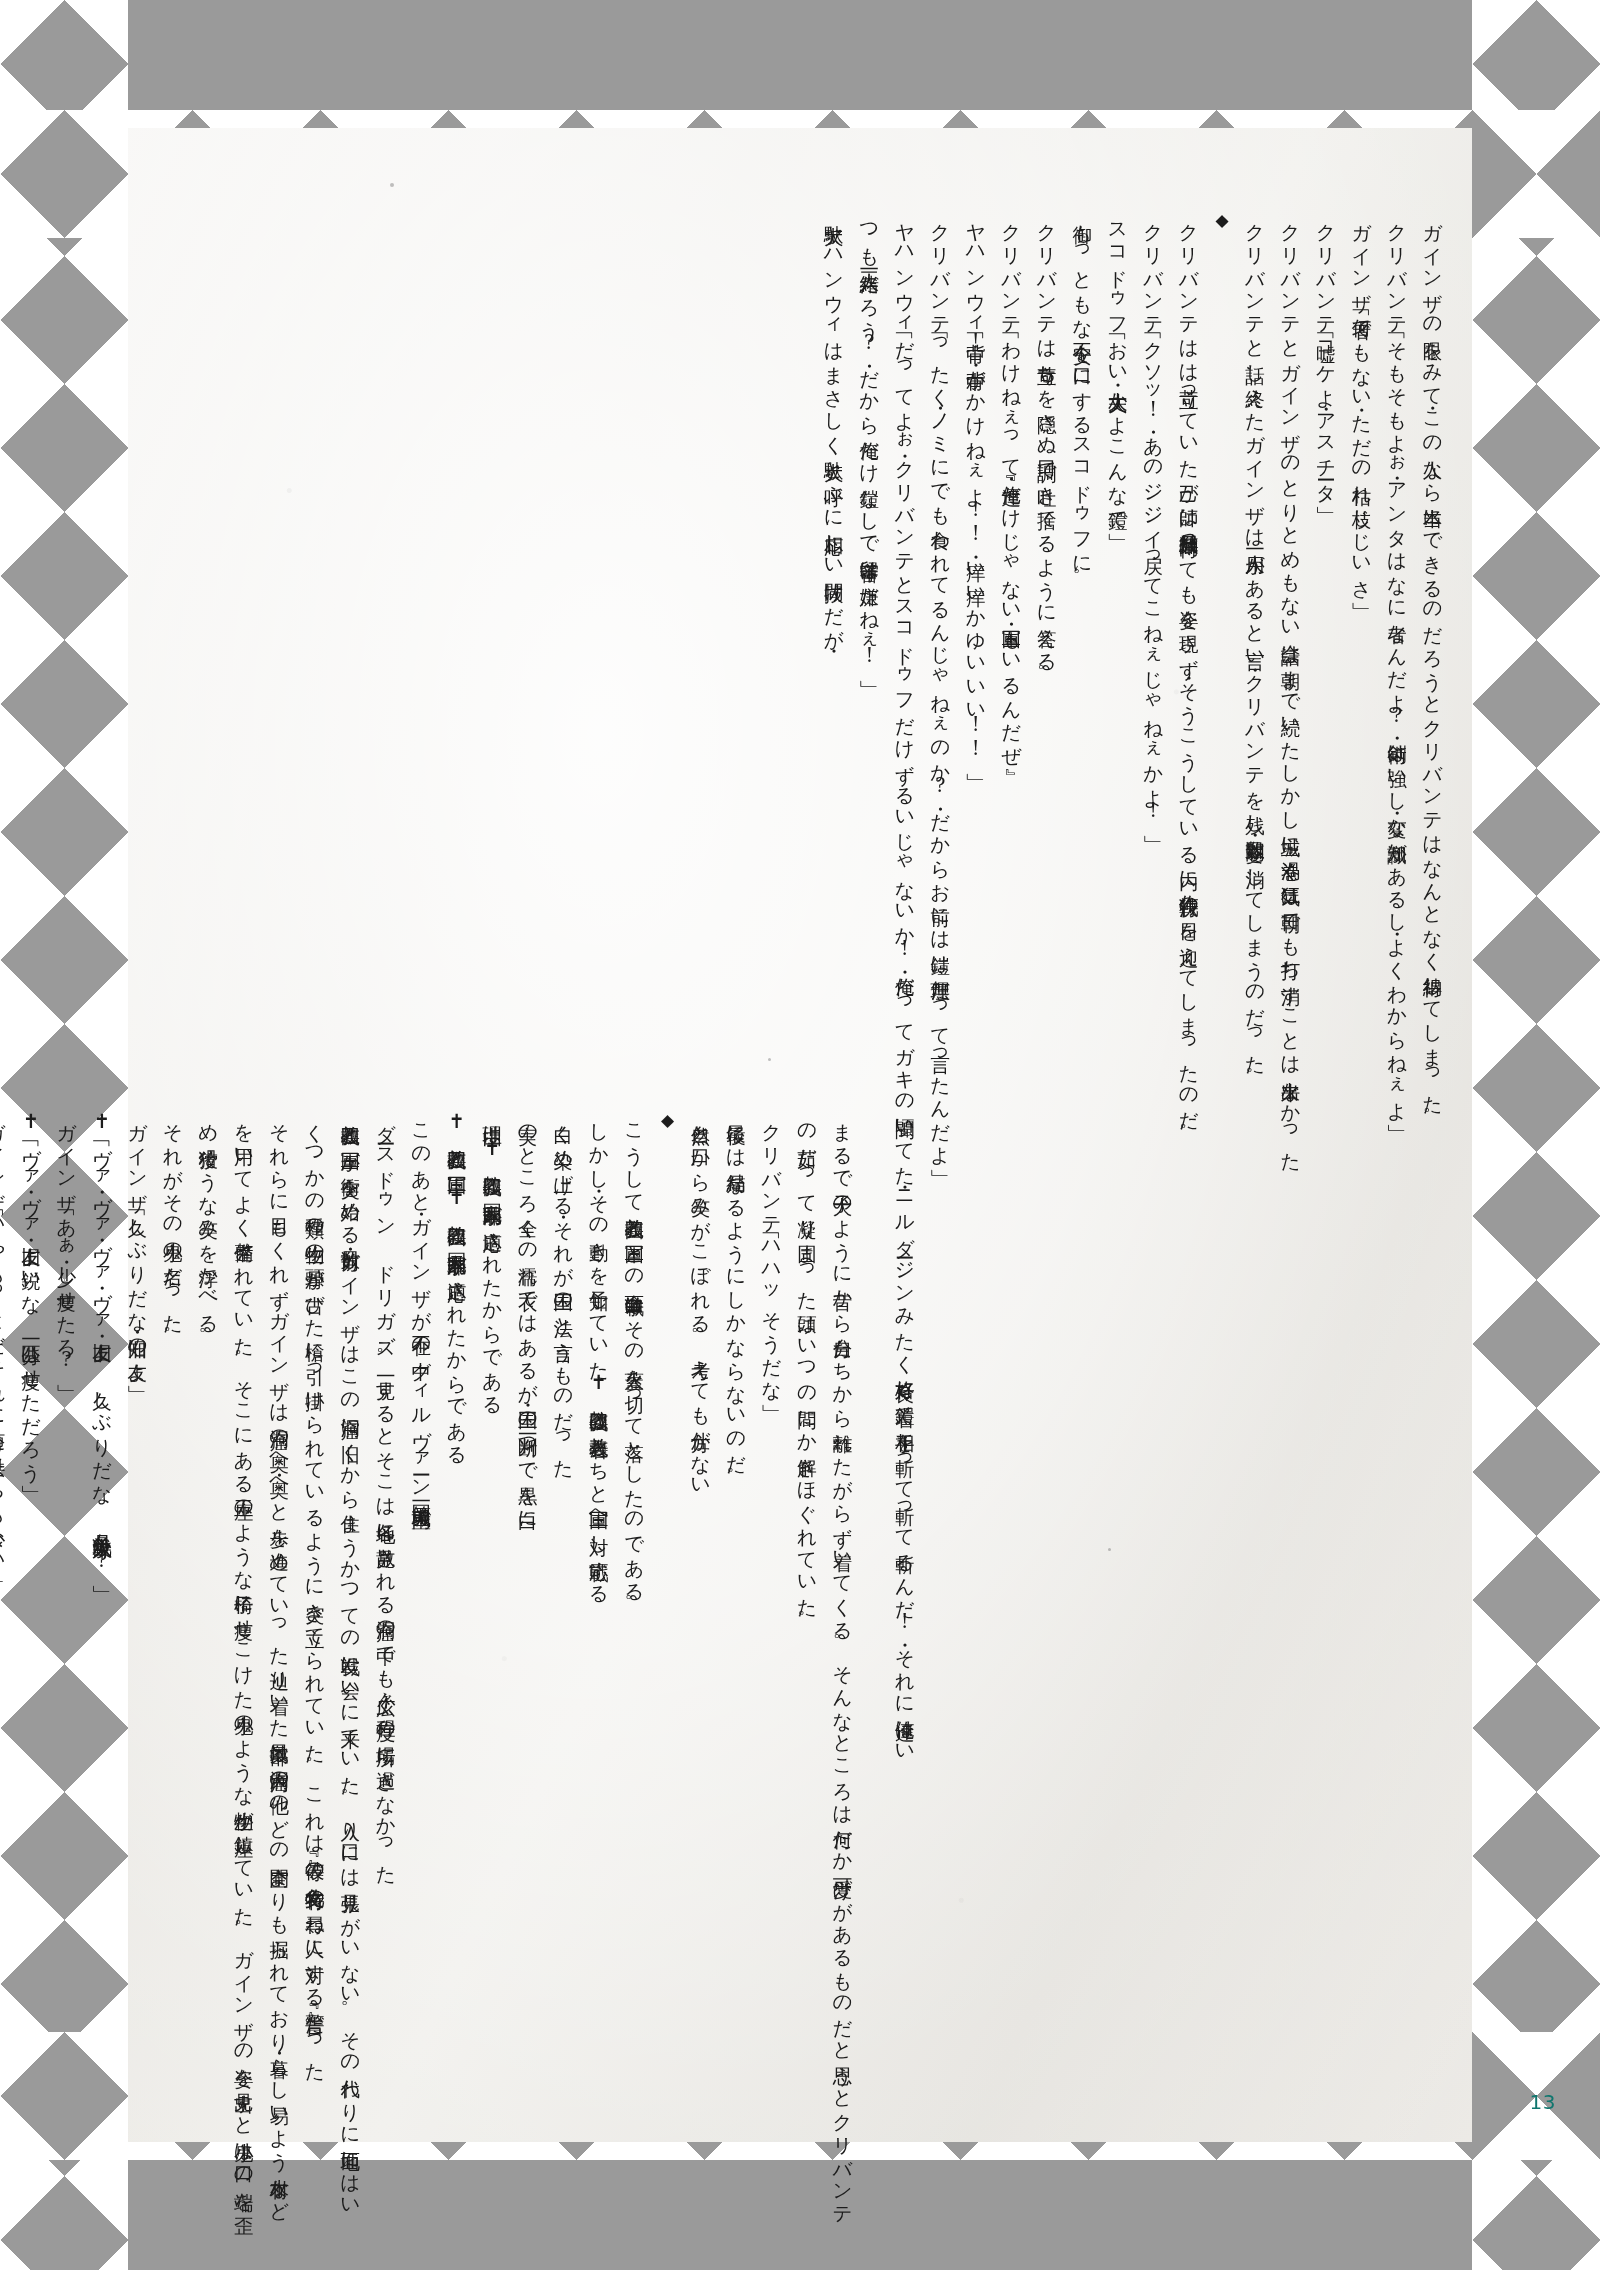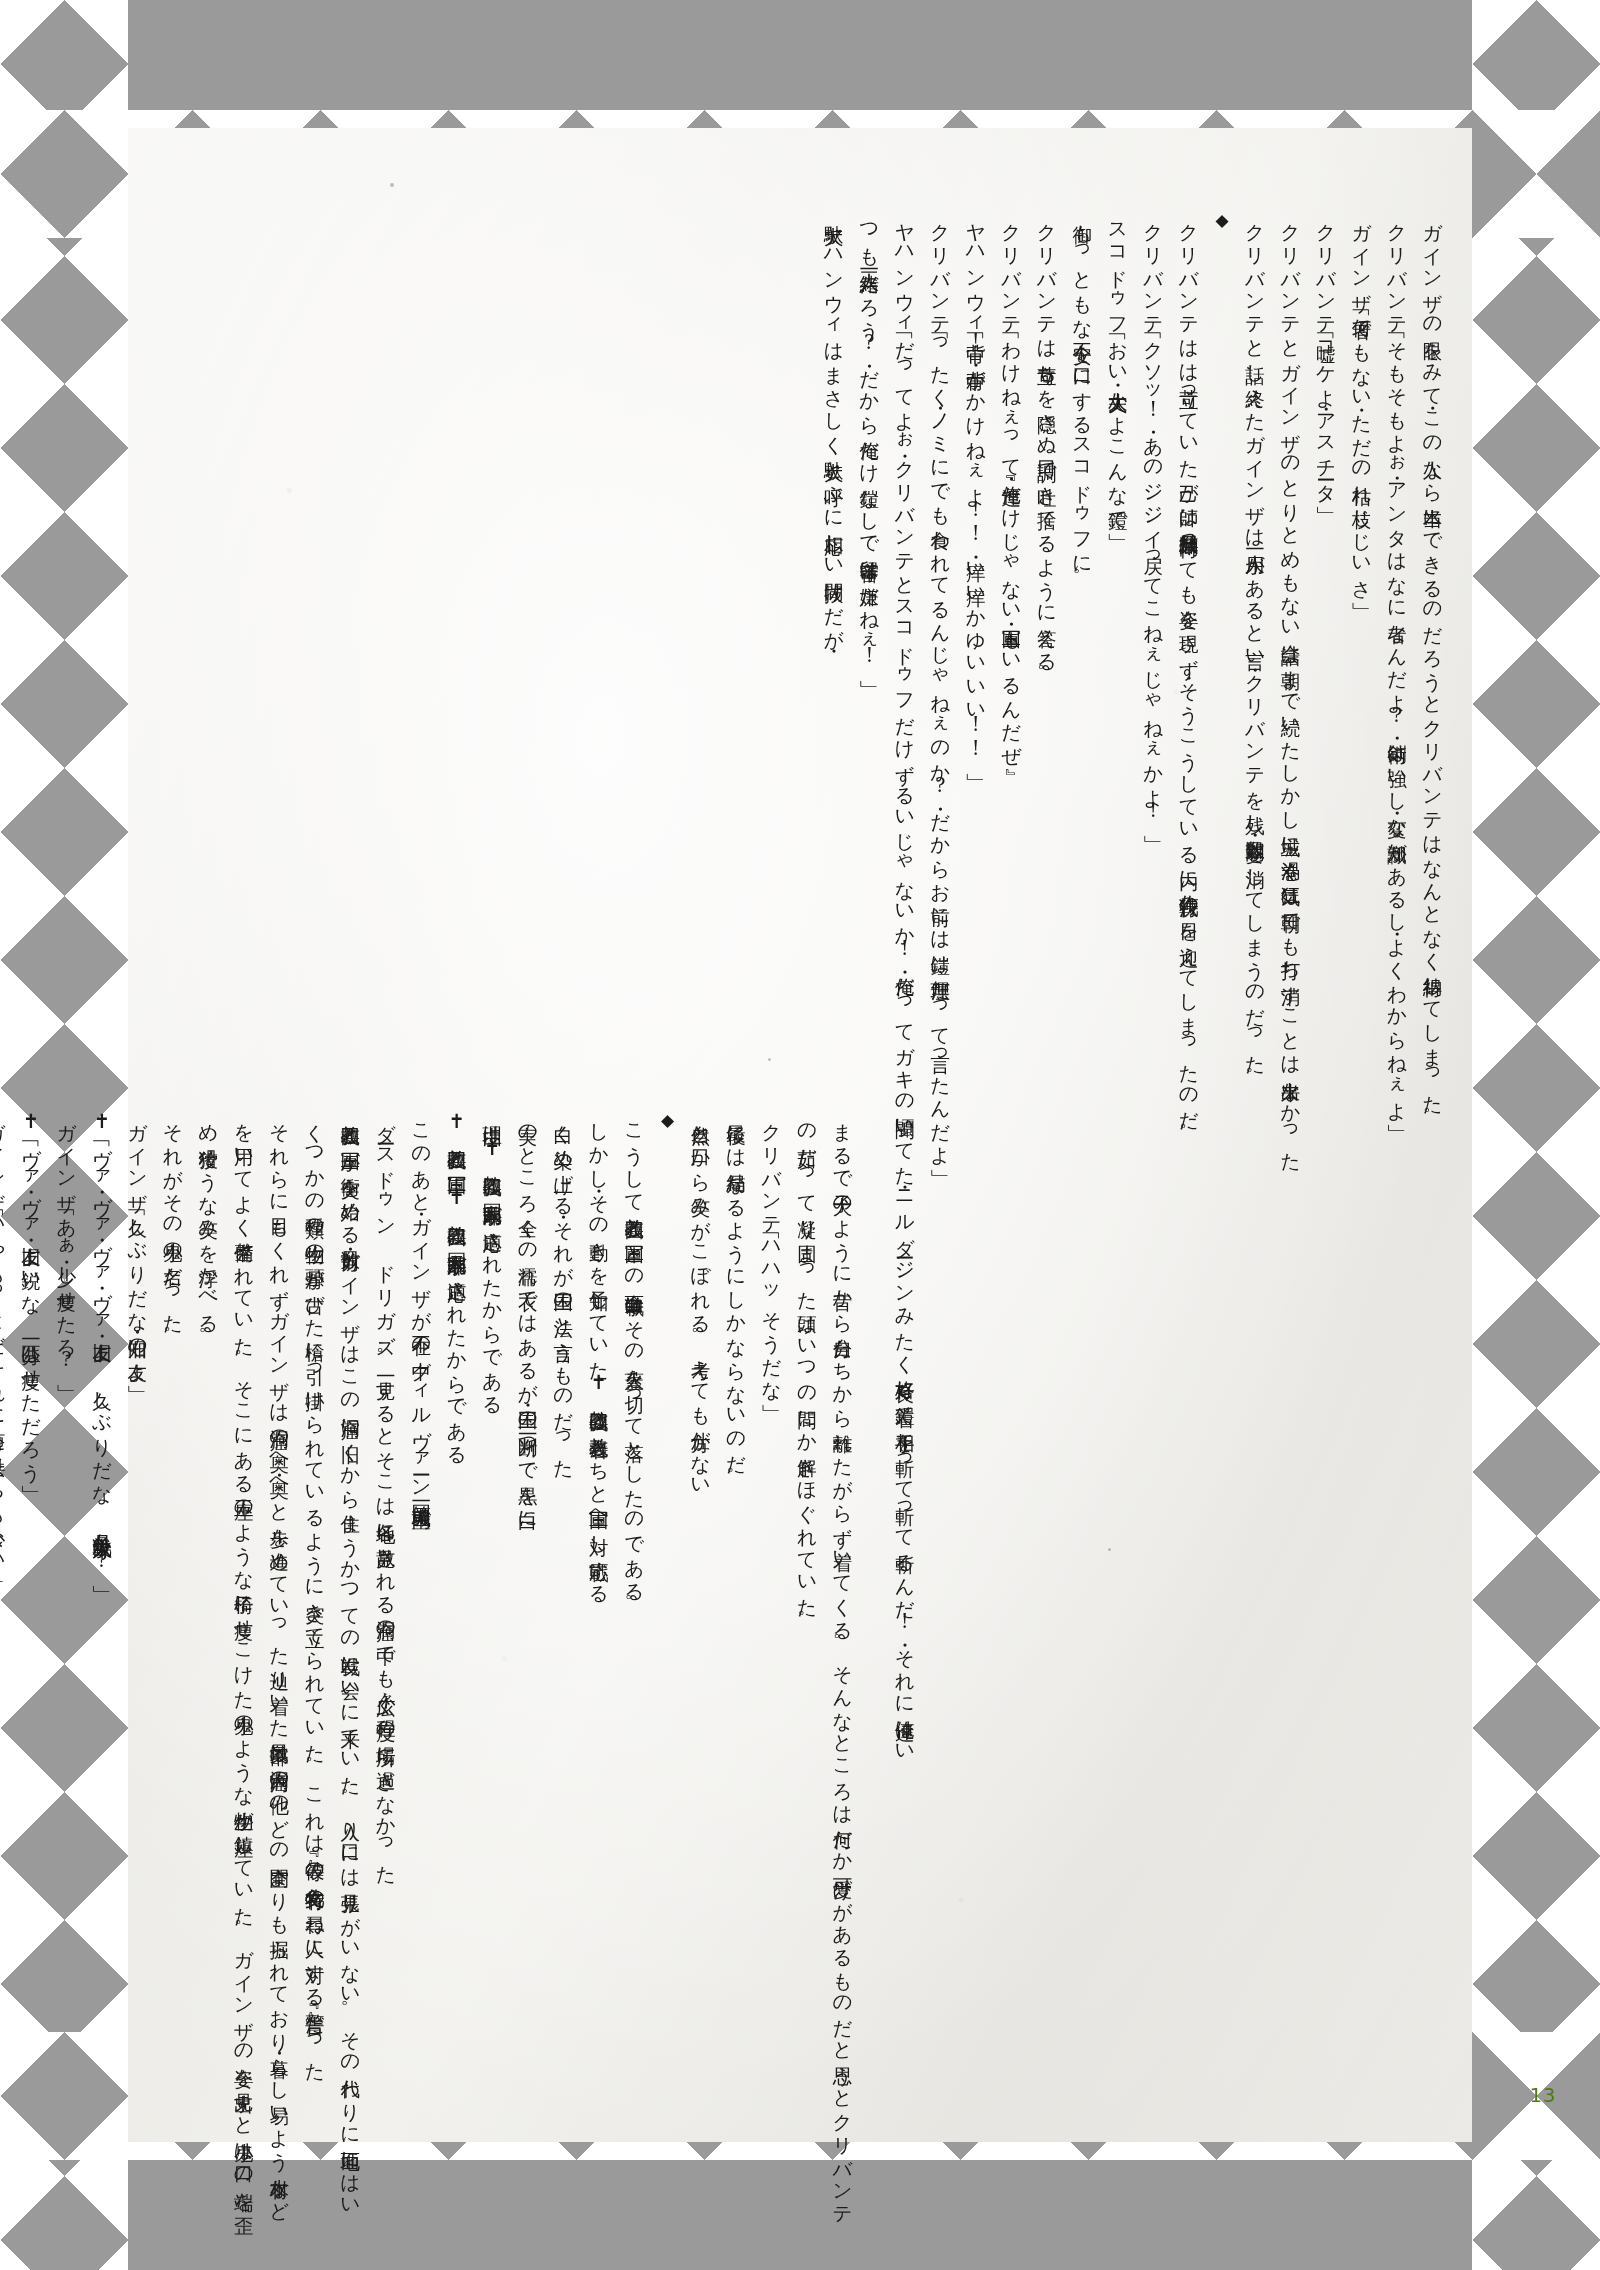--- a/index.html
+++ b/index.html
@@ -122,24 +122,24 @@
 
   .marker {
     font-size: 17px;
     letter-spacing: 0;
   }
 
   
   #page-number {
     position: absolute;
     right: 44px;
-    bottom: 163px;
+    bottom: 156px;
     font-family: "DejaVu Sans", "Liberation Sans", sans-serif;
     font-size: 20px;
-    color: #4d7c0f;
+    color: #0f766e;
     letter-spacing: 0.5px;
   }
 
   
   .speck {
     position: absolute;
     background: rgba(80,80,80,0.35);
     border-radius: 50%;
   }
 </style>

